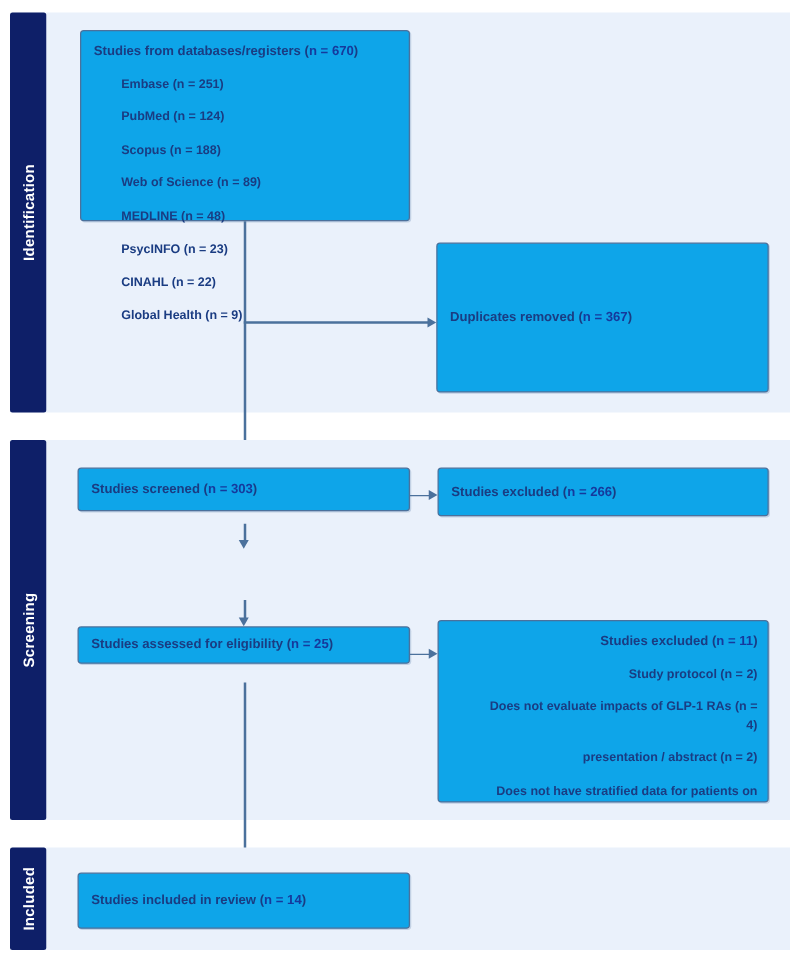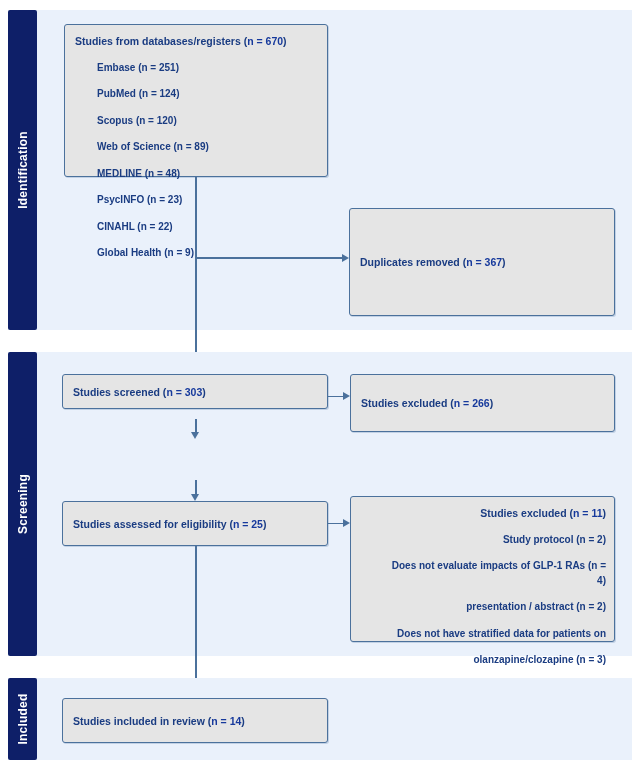--- a/index.html
+++ b/index.html
@@ -38,21 +38,21 @@
     color: #ffffff;
     font-size: 12px;
     font-weight: bold;
     letter-spacing: 0.2px;
     font-family: "Liberation Sans", sans-serif;
   }
 
   
   .pbox {
     position: absolute;
-    background: #e5e5e5;
+    background: #0ea5e9;
     border: 1.6px solid #4b719c;
     border-radius: 3px;
     box-sizing: border-box;
     box-shadow: 1px 1px 0 rgba(120,150,185,0.35);
   }
   .pbox-inner {
     position: absolute;
     left: 10px;
     right: 8px;
     color: #13357a;
@@ -131,31 +131,31 @@
   <div class="phase-band" style="left:8px; top:10px; width:29px; height:320px;">
     <span class="phase-band-label">Identification</span>
   </div>
 
   <div class="pbox" style="left:64px; top:24px; width:264px; height:153px;">
     <div class="pbox-inner top-v">
       <div class="hdr"><span>Studies from databases/registers (</span><span class="num">n = 670</span><span>)</span></div>
       <ul class="sub-list">
         <li>Embase (n = 251)</li>
         <li>PubMed (n = 124)</li>
-        <li>Scopus (n = 120)</li>
+        <li>Scopus (n = 188)</li>
         <li>Web of Science (n = 89)</li>
         <li>MEDLINE (n = 48)</li>
         <li>PsycINFO (n = 23)</li>
         <li>CINAHL (n = 22)</li>
         <li>Global Health (n = 9)</li>
       </ul>
     </div>
   </div>
 
-  <div class="pbox" style="left:349px; top:208px; width:266px; height:108px;">
+  <div class="pbox" style="left:349px; top:194px; width:266px; height:120px;">
     <div class="pbox-inner center-v">
       <div class="hdr"><span>Duplicates removed (</span><span class="num">n = 367</span><span>)</span></div>
     </div>
   </div>
 
   <div class="vline" style="left:195px; top:177px; height:191px;"></div>
   <div class="hline" style="left:195px; top:257px; width:148px;"></div>
   <div class="arrow-right" style="left:342px; top:253.5px;"></div>
   <div class="arrow-down" style="left:191.3px; top:368px;"></div>
 
@@ -163,51 +163,50 @@
   <div class="phase-band" style="left:8px; top:352px; width:29px; height:304px;">
     <span class="phase-band-label">Screening</span>
   </div>
 
   <div class="pbox" style="left:62px; top:374px; width:266px; height:35px;">
     <div class="pbox-inner center-v">
       <div class="hdr"><span>Studies screened (</span><span class="num">n = 303</span><span>)</span></div>
     </div>
   </div>
 
-  <div class="pbox" style="left:350px; top:374px; width:265px; height:58px;">
+  <div class="pbox" style="left:350px; top:374px; width:265px; height:39px;">
     <div class="pbox-inner center-v">
       <div class="hdr"><span>Studies excluded (</span><span class="num">n = 266</span><span>)</span></div>
     </div>
   </div>
 
   <div class="hline" style="left:328px; top:395.5px; width:16px;"></div>
   <div class="arrow-right" style="left:343px; top:392px;"></div>
 
   <div class="vline" style="left:195px; top:419px; height:16px;"></div>
   <div class="arrow-down" style="left:191.3px; top:432px;"></div>
 
 
   <div class="vline" style="left:195px; top:480px; height:17px;"></div>
   <div class="arrow-down" style="left:191.3px; top:494px;"></div>
 
-  <div class="pbox" style="left:62px; top:501px; width:266px; height:45px;">
+  <div class="pbox" style="left:62px; top:501px; width:266px; height:30px;">
     <div class="pbox-inner center-v">
       <div class="hdr"><span>Studies assessed for eligibility (</span><span class="num">n = 25</span><span>)</span></div>
     </div>
   </div>
 
   <div class="pbox" style="left:350px; top:496px; width:265px; height:146px;text-align:right;">
     <div class="pbox-inner top-v">
       <div class="hdr"><span>Studies excluded (</span><span class="num">n = 11</span><span>)</span></div>
       <ul class="sub-list reasons">
         <li>Study protocol (n = 2)</li>
         <li>Does not evaluate impacts of GLP-1 RAs (n = 4)</li>
         <li style="padding-left:0">presentation / abstract (n = 2)</li>
         <li>Does not have stratified data for patients on</li>
-        <li style="padding-left:0">olanzapine/clozapine (n = 3)</li>
       </ul>
     </div>
   </div>
 
   <div class="hline" style="left:328px; top:522.5px; width:16px;"></div>
   <div class="arrow-right" style="left:343px; top:519px;"></div>
 
   <div class="vline" style="left:195px; top:546px; height:147px;"></div>
   <div class="arrow-down" style="left:191.3px; top:690px;"></div>
 

